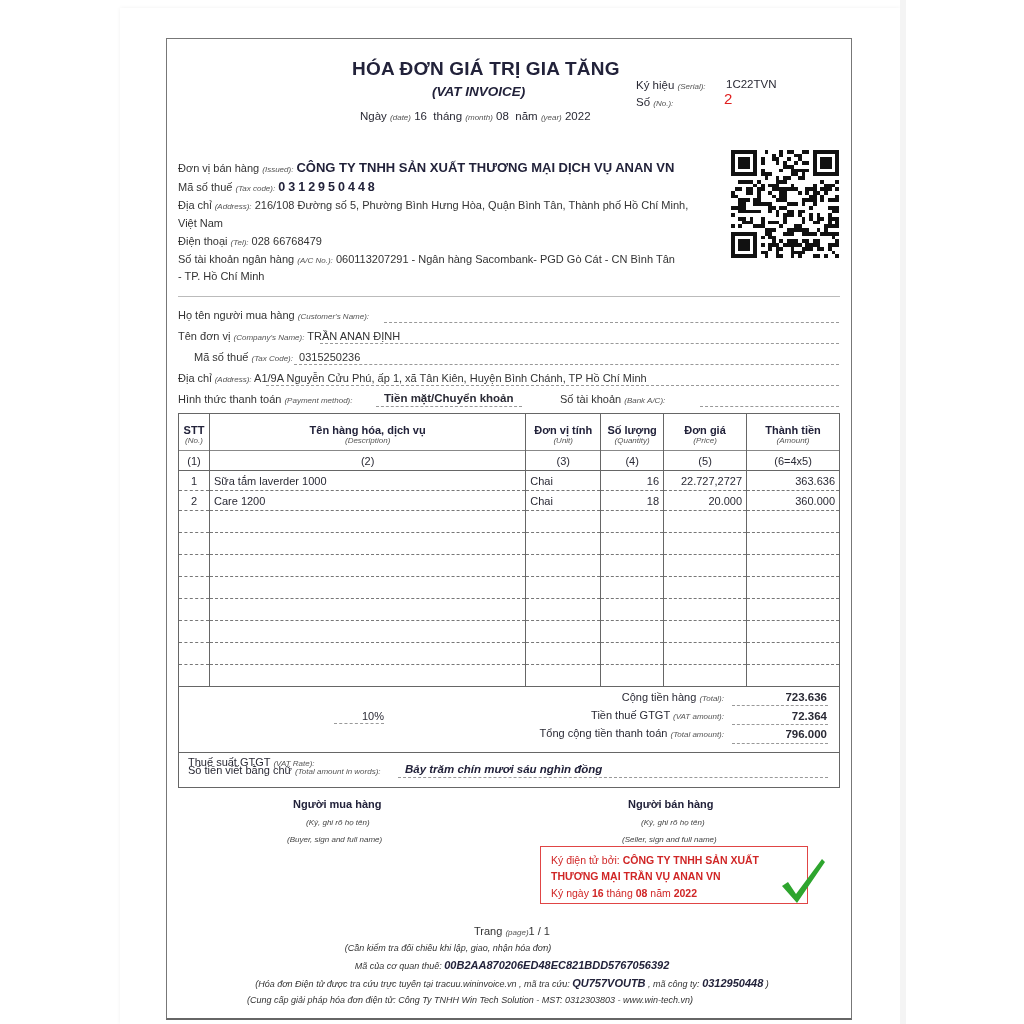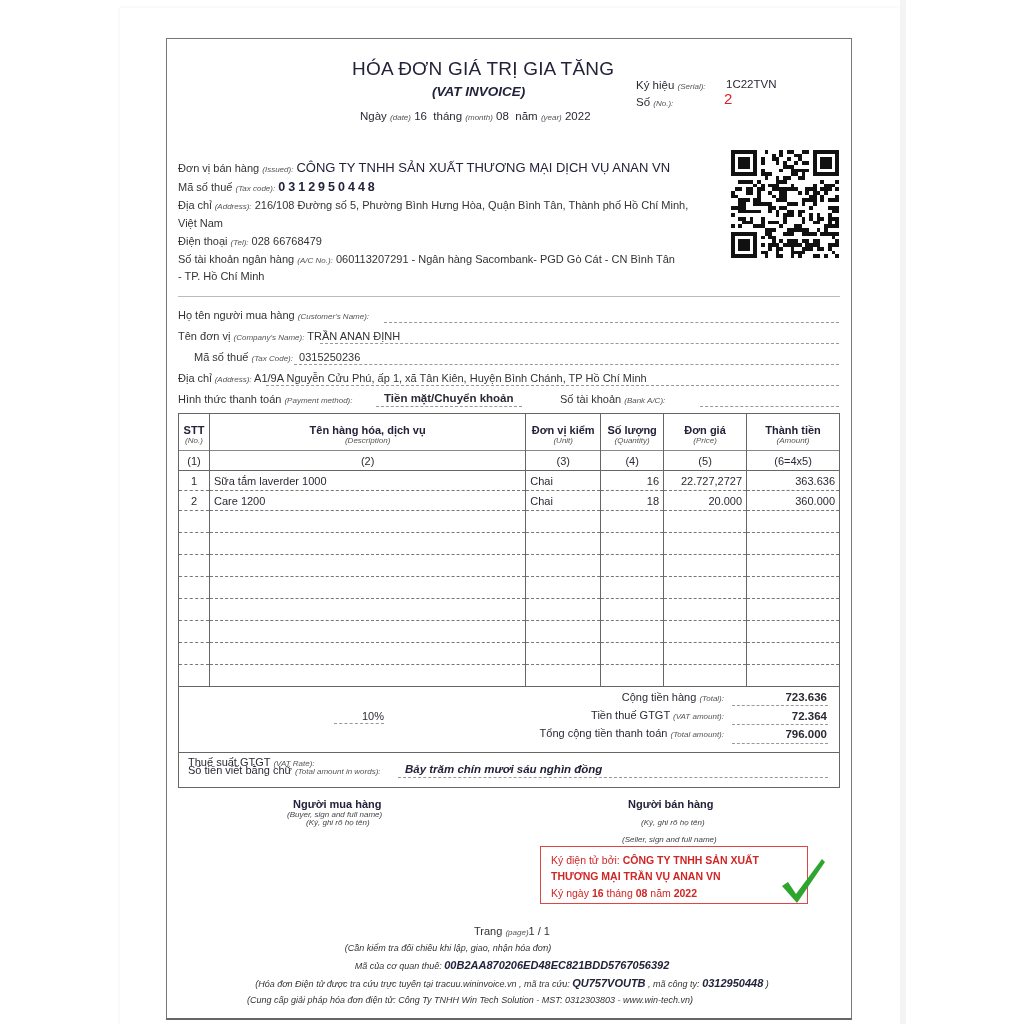--- a/index.html
+++ b/index.html
@@ -1,31 +1,31 @@
 <!DOCTYPE html>
 <html><head>
 <meta charset="utf-8">
 <style>
   html,body{margin:0;padding:0;}
   body{width:1024px;height:1024px;background:#ffffff;position:relative;overflow:hidden;font-family:"Liberation Sans",sans-serif;color:#2a2a35;}
   .paper{position:absolute;left:120px;top:8px;width:780px;height:1016px;background:#fff;box-shadow:0 0 4px rgba(0,0,0,0.06);}
   .paper-side{position:absolute;left:900px;top:0;width:6px;height:1024px;background:#f4f4f4;}
   .frame{position:absolute;left:166px;top:38px;width:686px;height:982px;border:1.5px solid #777;border-bottom:2px solid #666;box-sizing:border-box;}
   .abs{position:absolute;white-space:nowrap;}
-  .title{left:352px;top:58px;font-size:19px;font-weight:normal;color:#22223a;letter-spacing:0.2px;}
+  .title{left:352px;top:58px;font-size:19px;font-weight:bold;color:#22223a;letter-spacing:0.2px;}
   .subtitle{left:432px;top:84px;font-size:13.5px;font-weight:bold;font-style:italic;color:#22223a;}
   .datebar{left:360px;top:110px;font-size:11.5px;}
   .i{font-style:italic;font-size:8px;color:#555;}
   .serial-lbl{left:636px;top:79px;font-size:11.5px;}
   .serial-val{left:726px;top:78px;font-size:11.5px;}
   .no-lbl{left:636px;top:96px;font-size:11.5px;}
   .no-val{left:724px;top:90px;font-size:15px;color:#e02020;}
   .qr{position:absolute;left:731px;top:150px;width:108px;height:108px;}
   .s-line{left:178px;font-size:11px;color:#333;}
-  .seller-name{font-weight:normal;font-size:13px;color:#22223a;}
+  .seller-name{font-weight:bold;font-size:13px;color:#22223a;}
   .tax-big{font-weight:bold;font-size:12.5px;letter-spacing:3px;color:#22223a;}
   .hr{position:absolute;left:178px;width:662px;border-top:1px solid #bbb;}
   .dots{position:absolute;border-bottom:1px dashed #999;height:0;}
   .b-line{left:178px;font-size:11px;color:#333;}
   .b-val{font-size:11px;}
   .bold-val{font-weight:bold;font-size:11.5px;}
   table.items{position:absolute;left:178px;top:413px;width:662px;border-collapse:collapse;font-size:11px;}
   table.items td{border-left:1.3px solid #666;border-right:1.3px solid #666;padding:0 4px;height:20px;box-sizing:border-box;}
   table.items tr.hdr td{text-align:center;font-weight:bold;border-top:1.3px solid #666;height:22px;vertical-align:bottom;color:#22223a;}
   table.items tr.hdr2 td{text-align:center;font-style:italic;font-size:8px;color:#555;height:15px;vertical-align:top;}
@@ -160,21 +160,21 @@
       <col style="width:317px">
       <col style="width:75px">
       <col style="width:63px">
       <col style="width:83px">
       <col style="width:93px">
   </colgroup>
   <tbody>
       <tr class="hdr">
     <td>STT</td>
     <td>Tên hàng hóa, dịch vụ</td>
-    <td>Đơn vị kiểm</td>
+    <td>Đơn vị tính</td>
     <td>Số lượng</td>
     <td>Đơn giá</td>
     <td>Thành tiền</td>
   </tr>
   <tr class="hdr2">
     <td>(No.)</td>
     <td>(Description)</td>
     <td>(Unit)</td>
     <td>(Quantity)</td>
     <td>(Price)</td>
@@ -304,21 +304,21 @@
 <div class="words-sep"></div>
 <div class="abs tl" style="left:188px;top:764px;">
   <span>Số tiền viết bằng chữ</span>
   <span class="i">(Total amount in words):</span>
 </div>
 <div class="abs" style="left:405px;top:763px;font-size:11.5px;font-weight:bold;font-style:italic;color:#22223a;">Bảy trăm chín mươi sáu nghìn đồng</div>
 <div class="dots" style="left:398px;top:777px;width:430px;"></div>
 
 <div class="abs sig-title" style="left:293px;top:798px;">Người mua hàng</div>
 <div class="abs sig-sub" style="left:306px;top:818px;">(Ký, ghi rõ họ tên)</div>
-<div class="abs sig-sub" style="left:287px;top:810px;">(Buyer, sign and full name)</div>
+<div class="abs sig-sub" style="left:287px;top:835px;">(Buyer, sign and full name)</div>
 
 <div class="abs sig-title" style="left:628px;top:798px;">Người bán hàng</div>
 <div class="abs sig-sub" style="left:641px;top:818px;">(Ký, ghi rõ họ tên)</div>
 <div class="abs sig-sub" style="left:622px;top:835px;">(Seller, sign and full name)</div>
 
 <div class="stamp"></div>
 <div class="abs stamp-t" style="left:551px;top:854px;">
   <span>Ký điện tử bởi:</span>
   <span class="stamp-b">CÔNG TY TNHH SẢN XUẤT</span>
 </div>

